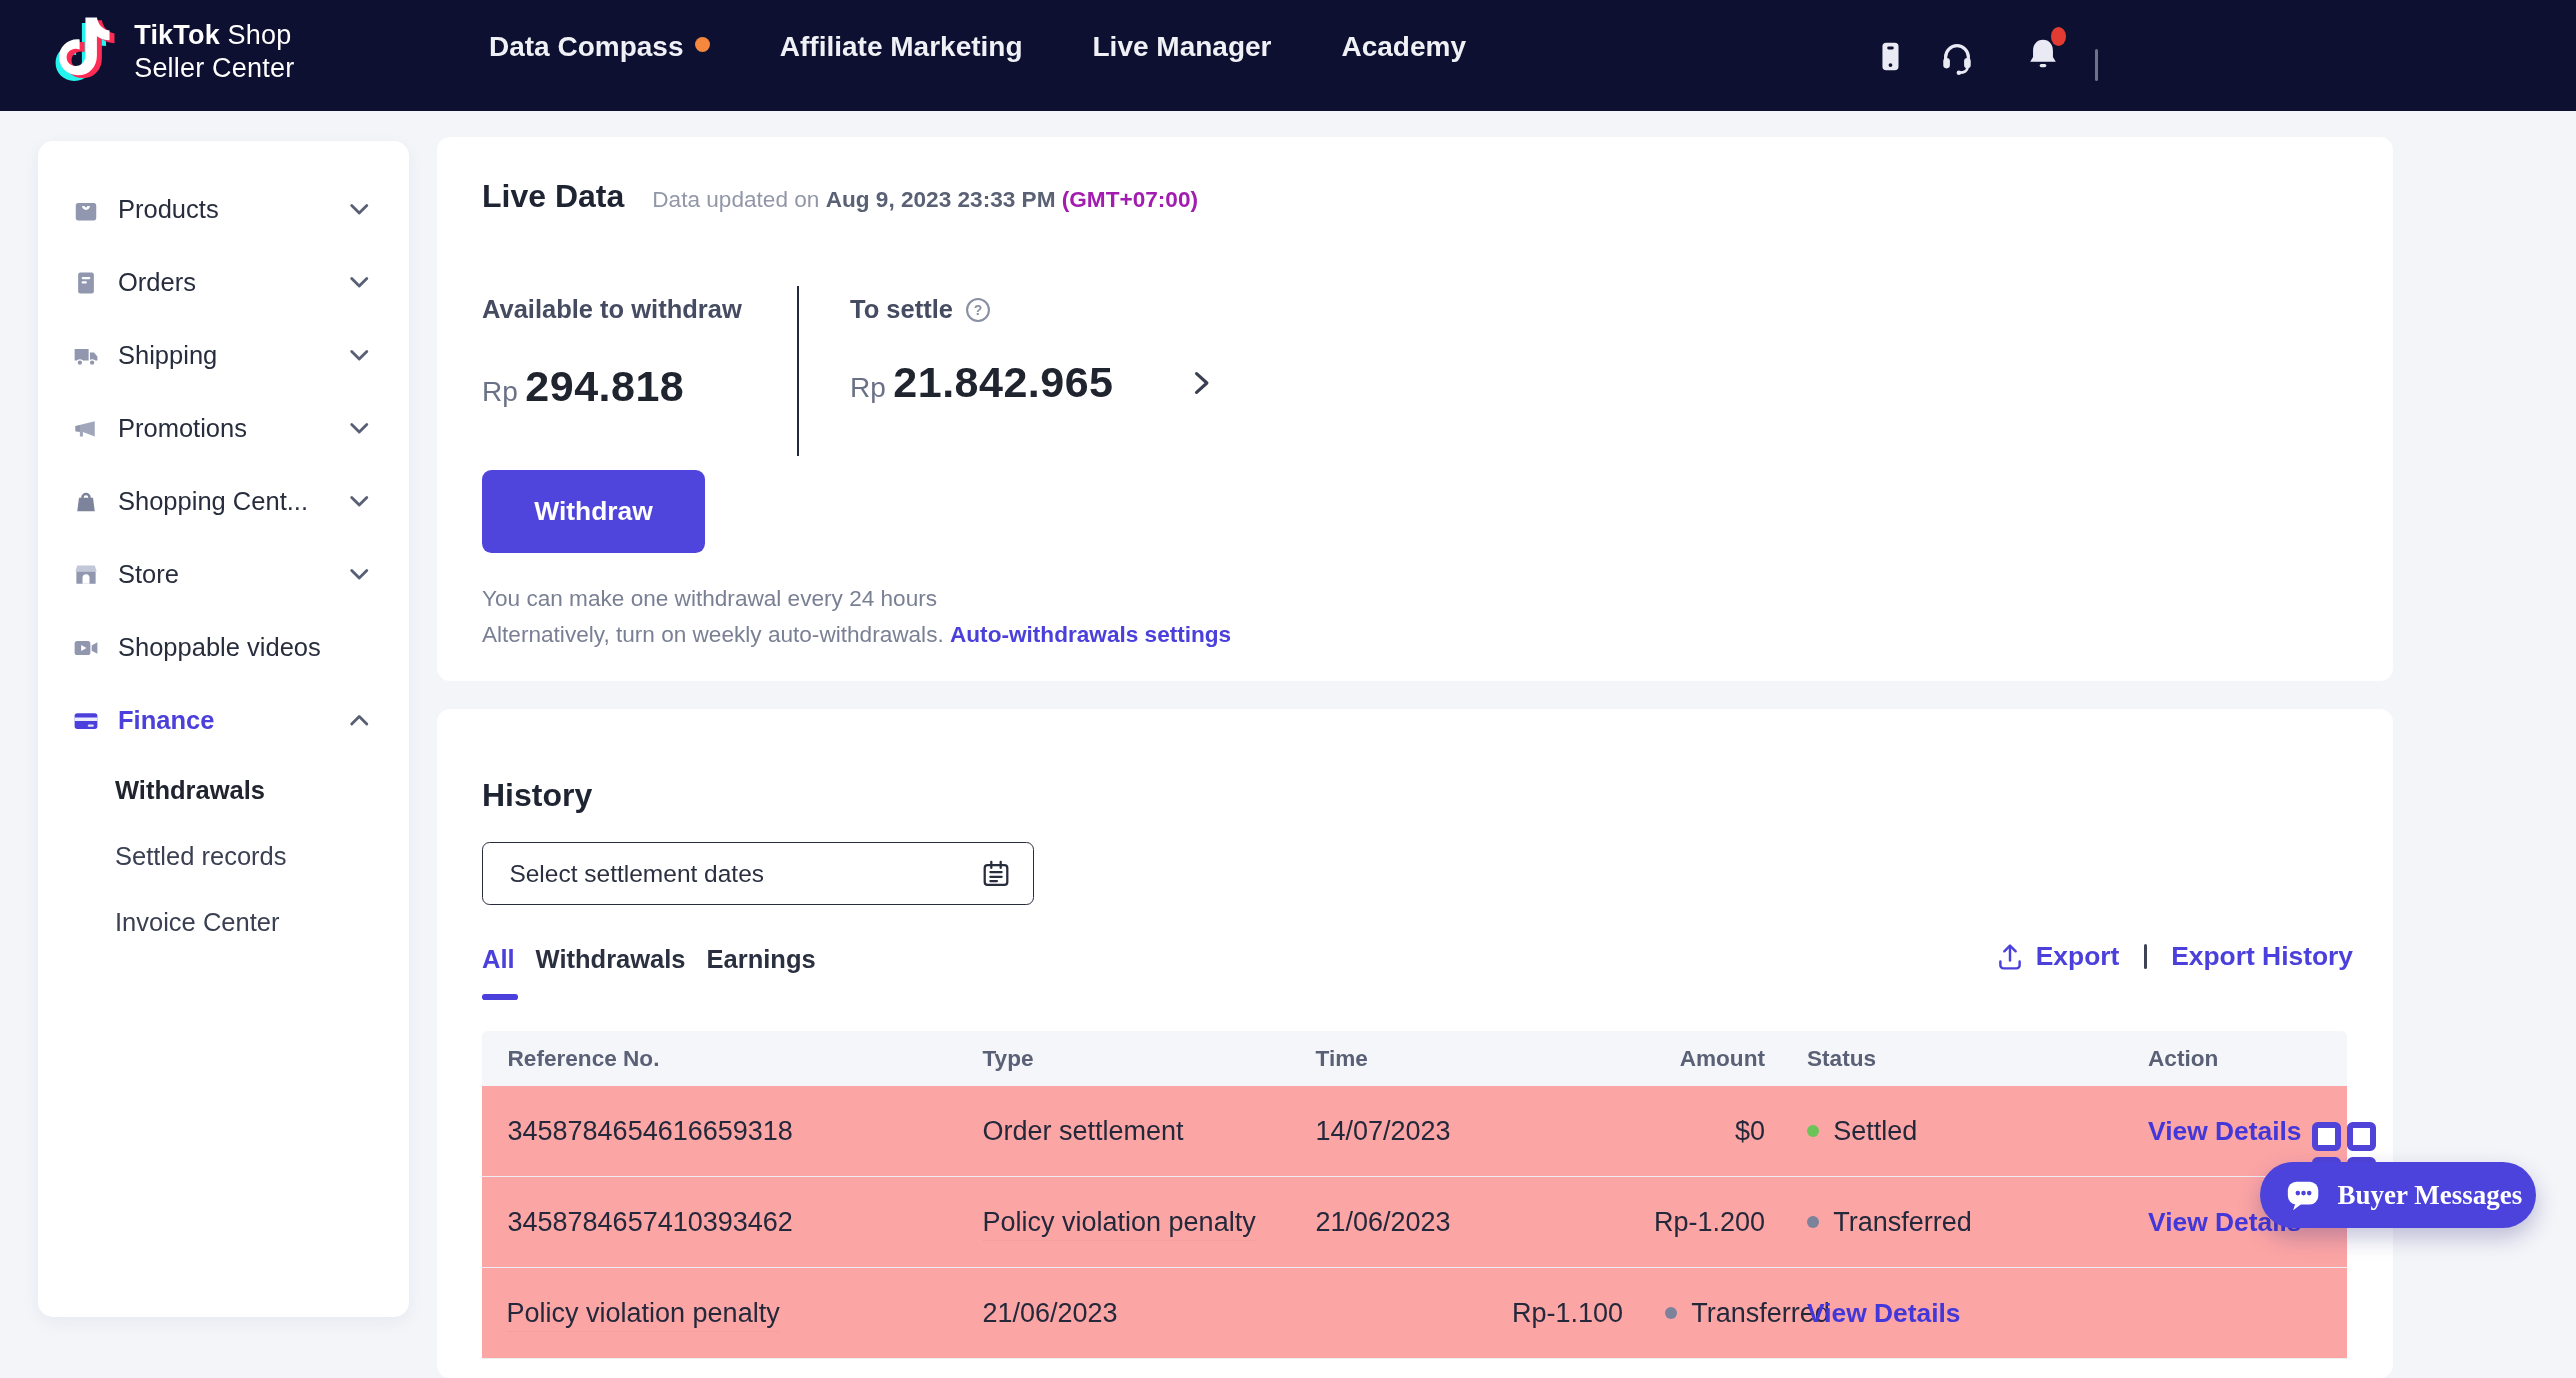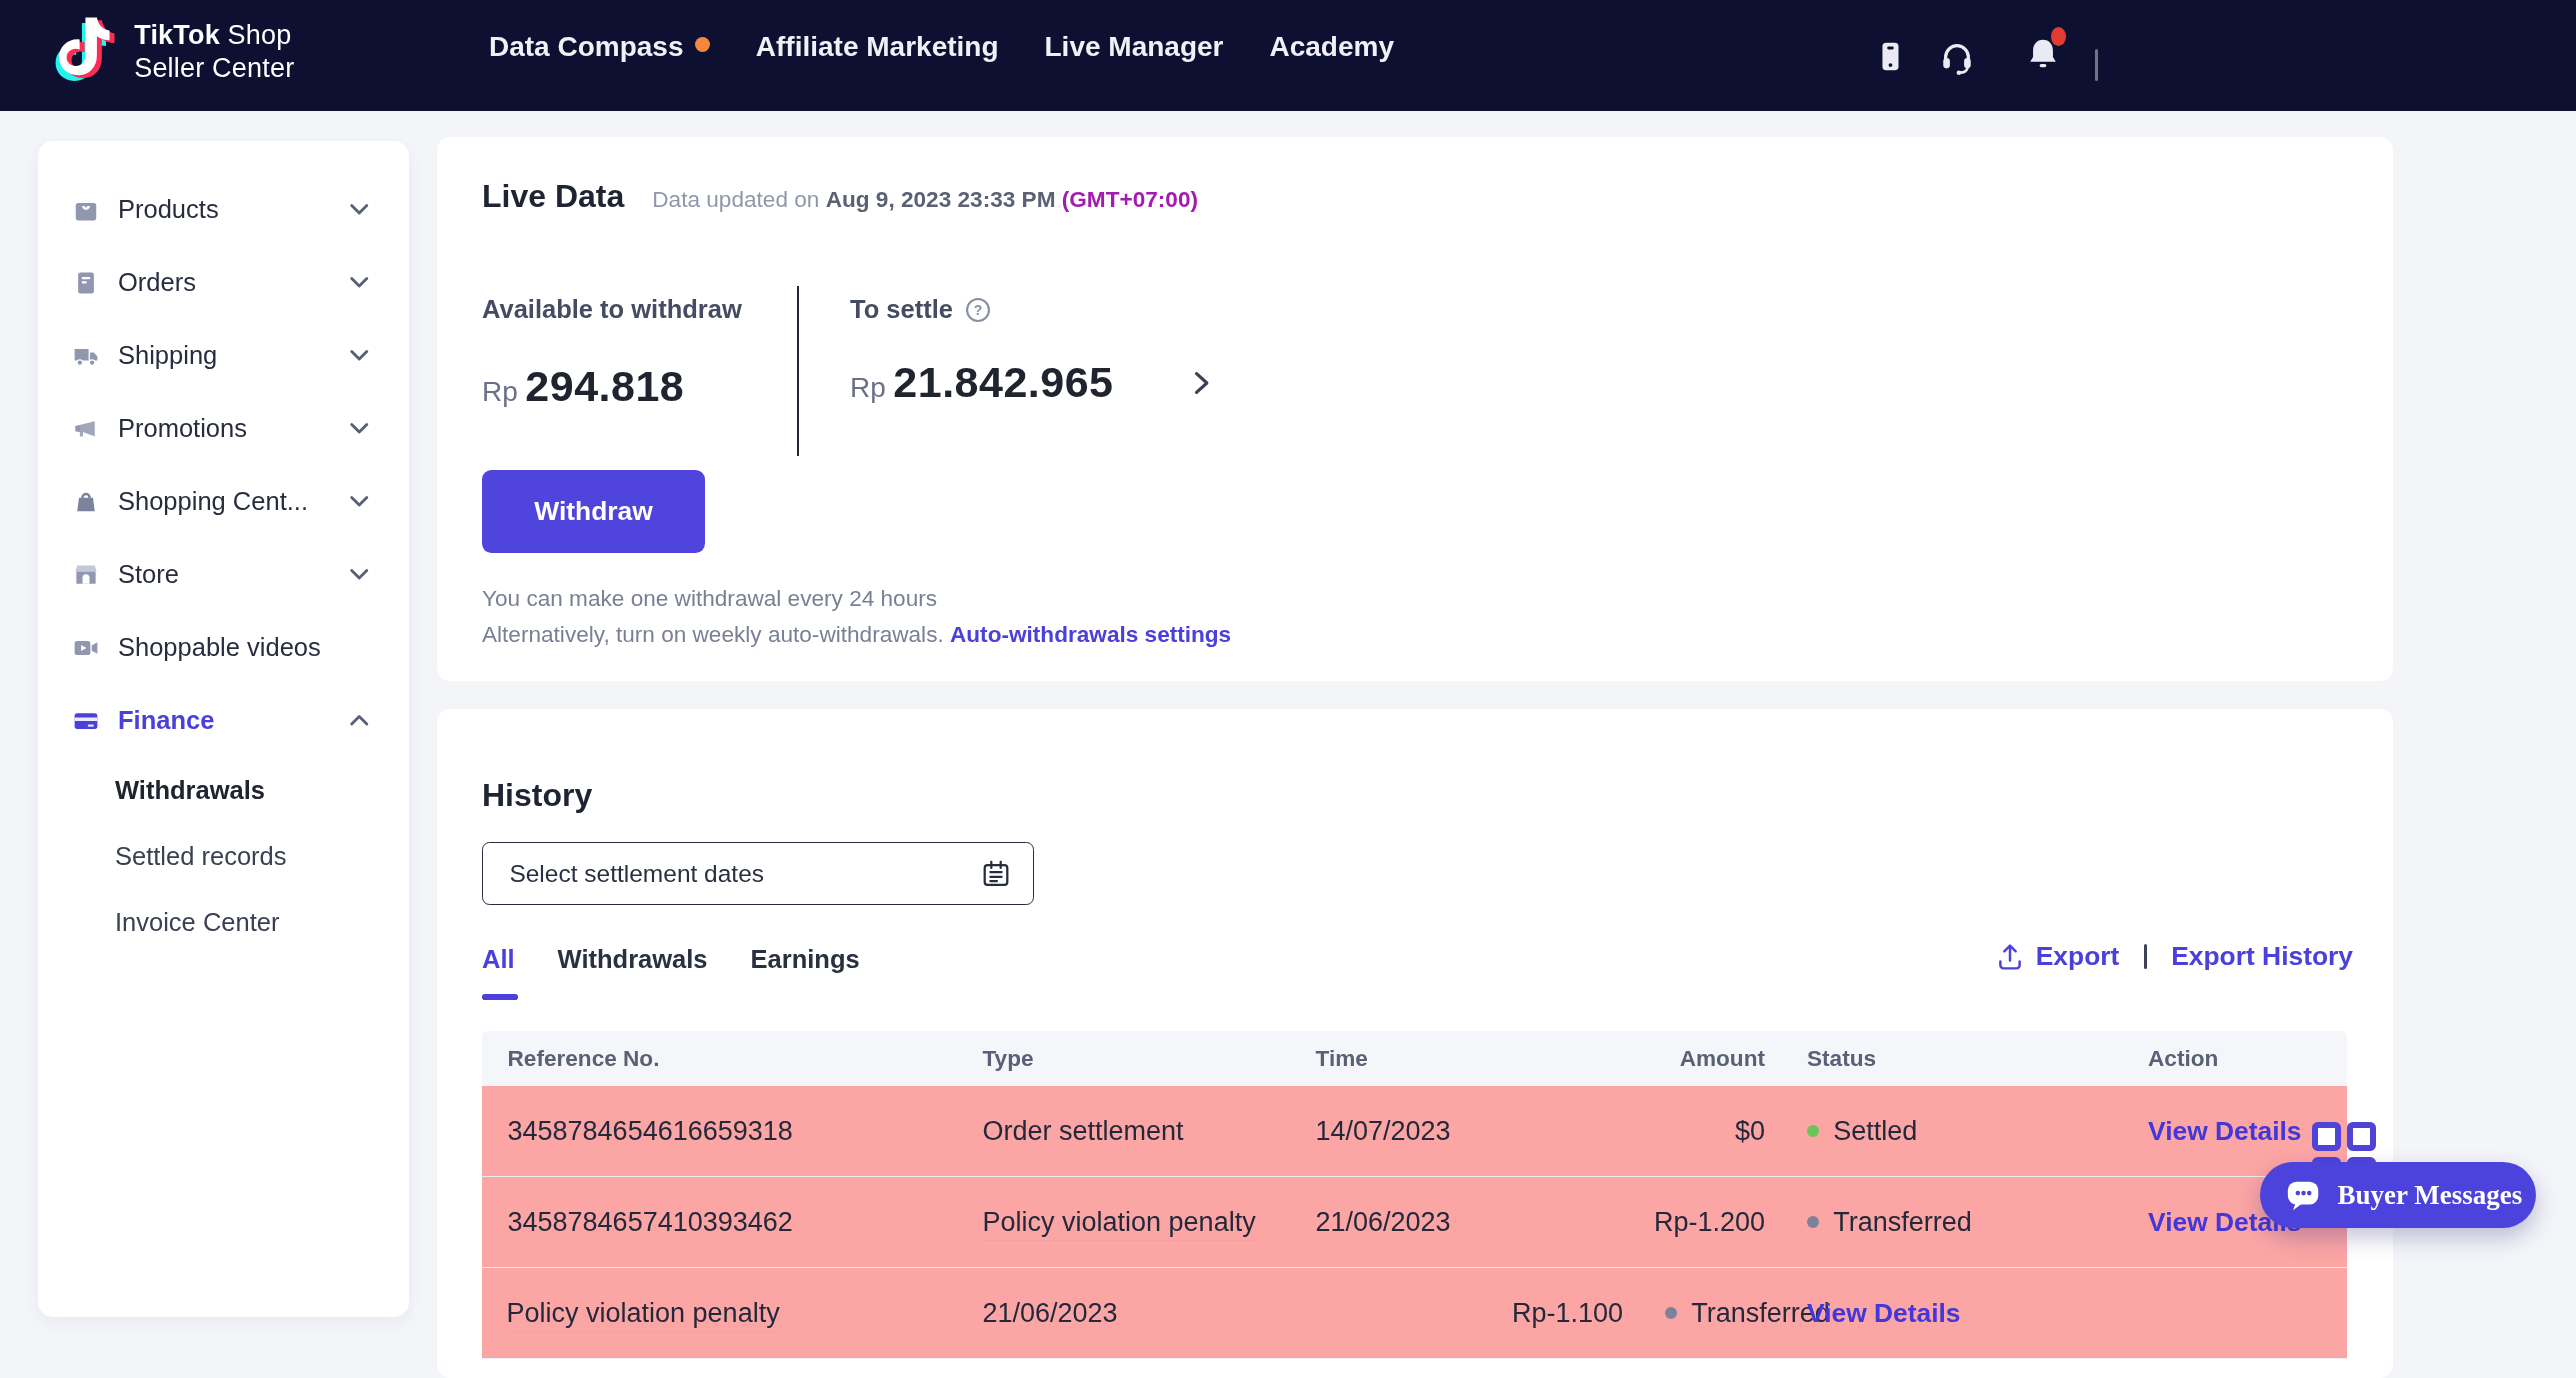--- a/index.html
+++ b/index.html
@@ -11,21 +11,21 @@
     overflow:hidden;
     color:#23283A;
   }
   .abs { position:absolute; }
 
   
   .topbar { position:absolute; left:0; top:0; width:2576px; height:111px; background:#0D1030; z-index:10; }
   .logo { position:absolute; left:53px; top:13.2px; display:flex; align-items:center; gap:13.2px; cursor:pointer; }
   .logo-text { color:#FFFFFF; font-size:27px; line-height:33px; letter-spacing:0.2px; }
   .logo-text .l1 b { font-weight:700; }
-  .topnav { position:absolute; left:489px; top:0; height:93px; display:flex; align-items:center; gap:46px; }
+  .topnav { position:absolute; left:489px; top:0; height:93px; display:flex; align-items:center; gap:70px; }
   .nav-item { color:#F0F1F7; font-size:28px; font-weight:700; display:flex; align-items:center; gap:11.3px; cursor:pointer; white-space:nowrap; }
   .compass-dot { width:15px; height:15px; border-radius:50%; background:#F5883C; margin-top:-3.8px; }
   .top-icon { position:absolute; cursor:pointer; }
   .bell-wrap { position:absolute; left:2025px; top:36px; cursor:pointer; }
   .alert-dot { position:absolute; left:26.4px; top:-9.4px; width:15px; height:19px; border-radius:50%; background:#E23C32; }
   .top-divider { position:absolute; left:2095px; top:49px; width:2.8px; height:32px; background:rgba(233,234,243,.45); border-radius:1.9px; }
 
   
   .sidebar { position:absolute; left:38px; top:141px; width:371px; height:1176px; background:#fff; border-radius:15px;
              box-shadow:0 5.7px 17px rgba(30,34,70,.05); padding-top:32px; z-index:5; }
@@ -59,21 +59,21 @@
   .note { position:absolute; left:45px; font-size:22.6px; color:#7A8094; }
   .note a { color:#4B40DB; font-weight:600; text-decoration:none; cursor:pointer; }
 
   
   .hist-title { position:absolute; left:45px; top:68px; font-size:32px; font-weight:700; color:#1F2433; }
   .date-input { position:absolute; left:45px; top:133px; width:552px; height:63px; border:1.9px solid #262C3B; border-radius:7.5px; background:#fff; }
   .date-input input { position:absolute; left:0; top:0; width:100%; height:100%; border:none; outline:none; background:transparent;
                       font-family:inherit; font-size:24.5px; color:#2A3040; padding:0 66px 0 26.4px; }
   .date-input input::placeholder { color:#2A3040; opacity:1; }
   .cal-icon { position:absolute; right:21px; top:15px; display:flex; cursor:pointer; }
-  .tabs { position:absolute; left:45px; top:236px; display:flex; gap:43px; }
+  .tabs { position:absolute; left:45px; top:236px; display:flex; gap:21px; }
   .tab { font-size:25.5px; font-weight:700; color:#2A3040; cursor:pointer; }
   .tab.active { color:#4B40DB; }
   .tab-underline { position:absolute; left:45px; top:285px; width:36px; height:5.7px; border-radius:2.8px; background:#4B40DB; }
   .export-group { position:absolute; right:40px; top:232px; display:flex; align-items:center; }
   .export-link { display:flex; align-items:center; gap:11.3px; color:#4B40DB; font-size:26.4px; font-weight:700; cursor:pointer; }
   .exp-divider { width:2.8px; height:24.5px; background:#3E4456; border-radius:1.9px; margin:0 24.5px; }
 
   
   .table { position:absolute; left:45px; top:322px; width:1865px; }
   .trow { display:grid; grid-template-columns:476px 333px 332px 142px 341px 240px; align-items:center; }

